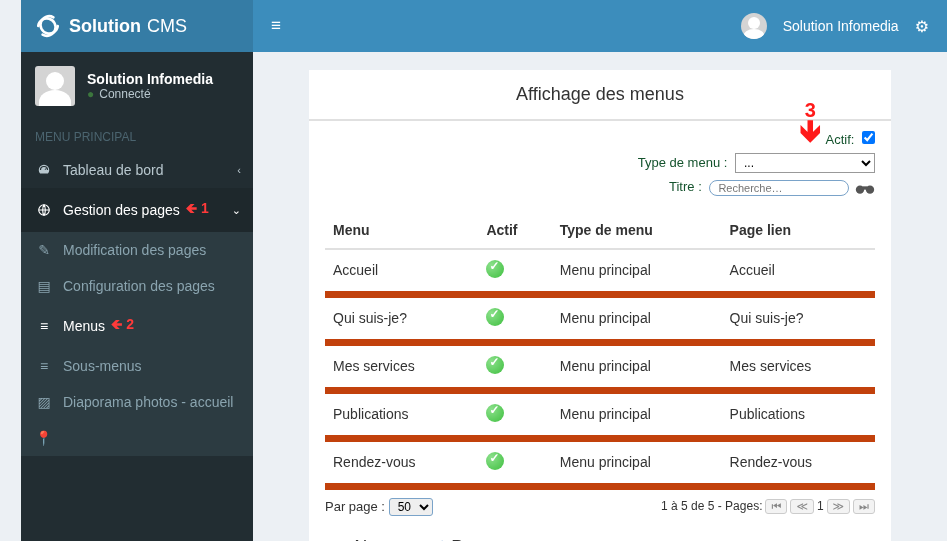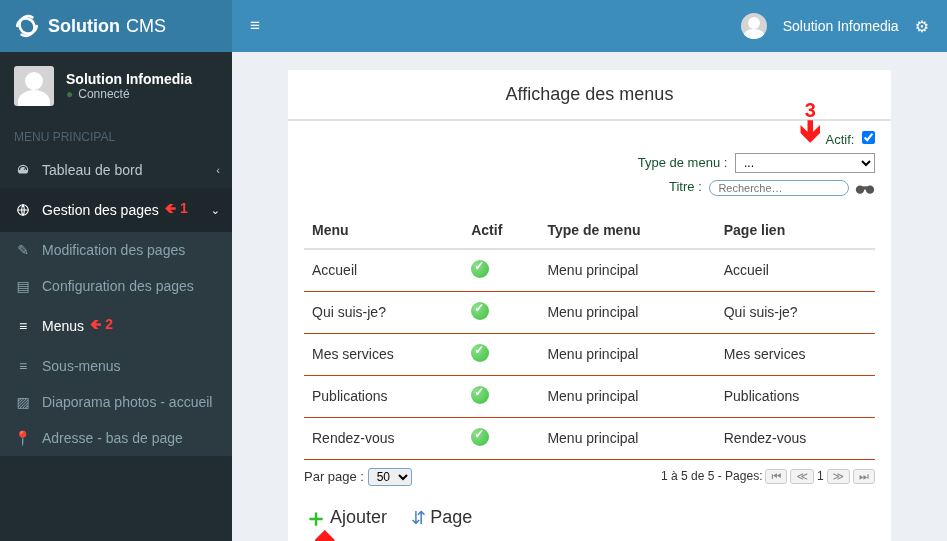--- a/index.html
+++ b/index.html
@@ -1,18 +1,18 @@
 <!DOCTYPE html>
 <html><head>
 <meta charset="utf-8">
 <style>
 * { margin:0; padding:0; box-sizing:border-box; font-family:"Segoe UI",Arial,sans-serif; }
 html,body{height:100%;}
 body{background:#ecf0f4;color:#333;overflow:hidden;}
-.app{display:flex;height:541px;width:947px;}
+.app{display:flex;height:541px;width:947px;padding-left:21px;}
 
 .sidebar{width:232px;background:#222d32;color:#b8c7ce;display:flex;flex-direction:column;flex-shrink:0;}
 .logo{height:52px;background:#357ca5;color:#fff;display:flex;align-items:center;padding:0 14px;font-size:18px;font-weight:bold;}
 .logo svg{margin-right:8px;}
 .logo .cms{font-weight:normal;margin-left:6px;}
 .user{display:flex;align-items:center;padding:14px 14px 12px;}
 .avatar-sm{width:40px;height:40px;background:#d4d4d4;border-radius:3px;margin-right:12px;position:relative;overflow:hidden;}
 .avatar-sm::before{content:"";position:absolute;top:6px;left:11px;width:18px;height:18px;background:#fff;border-radius:50%;}
 .avatar-sm::after{content:"";position:absolute;bottom:-8px;left:4px;width:32px;height:24px;background:#fff;border-radius:50% 50% 0 0;}
 .user-name{color:#fff;font-weight:bold;font-size:14px;}
@@ -42,21 +42,21 @@
 .panel-inner{border-top:2px solid #e0e0e0;padding:0;position:relative;}
 .filters{padding:10px 16px 6px;text-align:right;font-size:13px;}
 .filters .row{margin-bottom:6px;}
 .filters label{color:#14532d;margin-right:4px;}
 .filters select{border:1px solid #999;font-size:12px;padding:1px 4px;width:140px;background:#fff;}
 .filters .search{border:1px solid #7aa3c9;border-radius:10px;padding:1px 8px;font-size:11px;width:140px;color:#888;vertical-align:middle;}
 .bino{display:inline-block;width:20px;height:14px;vertical-align:middle;margin-left:2px;}
 
 table{width:calc(100% - 32px);margin:4px 16px 0;border-collapse:collapse;font-size:14px;}
 th{text-align:left;padding:10px 8px;border-bottom:2px solid #e0e0e0;color:#333;font-weight:bold;}
-td{text-align:left;padding:10px 8px;border-bottom:1px solid #c2410c;color:#333;}
+td{text-align:left;padding:10px 8px;border-bottom:7px solid #c2410c;color:#333;}
 .check{display:inline-block;width:18px;height:18px;border-radius:50%;background:radial-gradient(circle at 30% 30%,#8be08b,#3fbf3f);position:relative;}
 .check::after{content:"✓";position:absolute;left:3px;top:-1px;color:#fff;font-size:12px;font-weight:bold;}
 
 .tfoot{display:flex;justify-content:space-between;align-items:center;padding:8px 16px;font-size:13px;}
 .perpage select{border:1px solid #7aa3c9;border-radius:3px;padding:0 4px;font-size:12px;}
 .pager{display:flex;align-items:flex-start;gap:3px;font-size:12px;}
 .pager .btn{border:1px solid #ccc;border-radius:3px;padding:0 5px;background:#f3f3f3;color:#888;cursor:pointer;font-size:11px;}
 .actions{display:flex;align-items:center;gap:24px;padding:8px 16px 14px;}
 .act{display:flex;align-items:center;font-size:18px;color:#333;cursor:pointer;}
 .plus{color:#2fbf2f;font-weight:bold;font-size:24px;margin-right:2px;}
@@ -127,21 +127,20 @@
       <div class="nav-item">
         <span class="ico">≡</span>
         <span>Sous-menus</span>
       </div>
       <div class="nav-item">
         <span class="ico">▨</span>
         <span>Diaporama photos - accueil</span>
       </div>
       <div class="nav-item">
         <span class="ico">📍</span>
-        <span>Adresse - bas de page</span>
       </div>
     </div>
   </div>
 
   <div class="main">
     <div class="topbar">
       <span class="ham">≡</span>
       <div class="top-right">
         <div class="top-avatar"></div>
         <span>Solution Infomedia</span>

